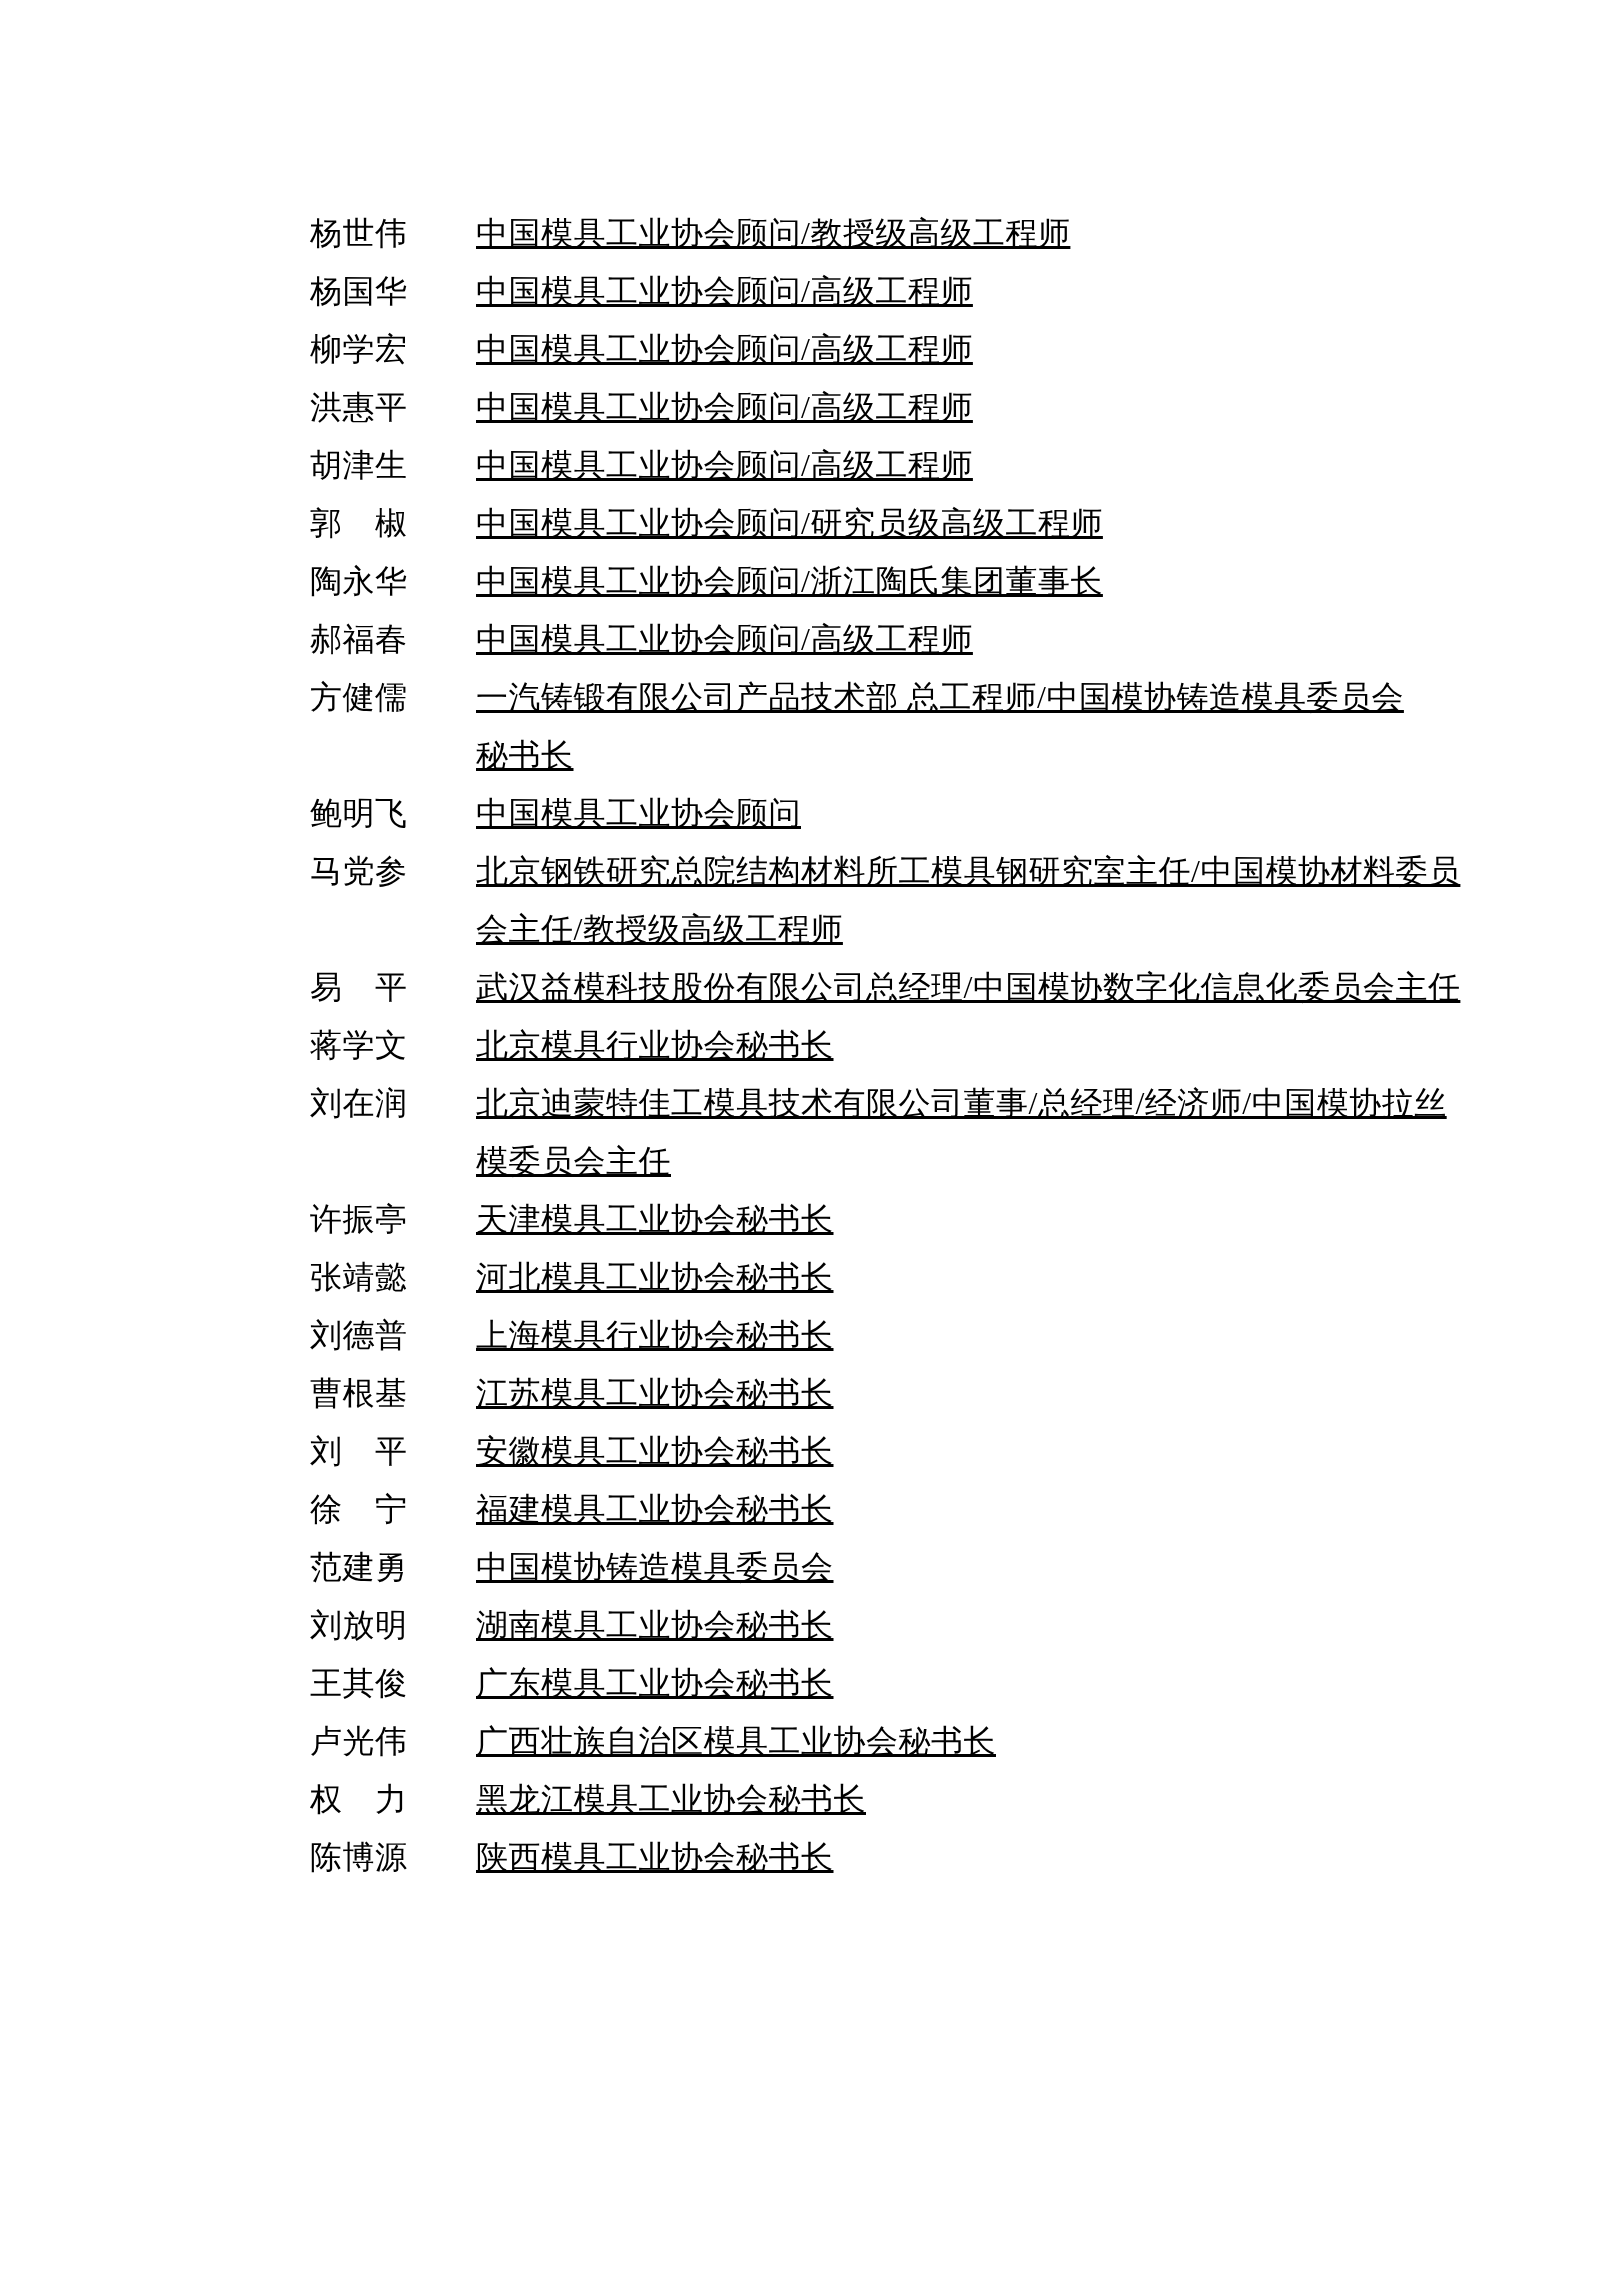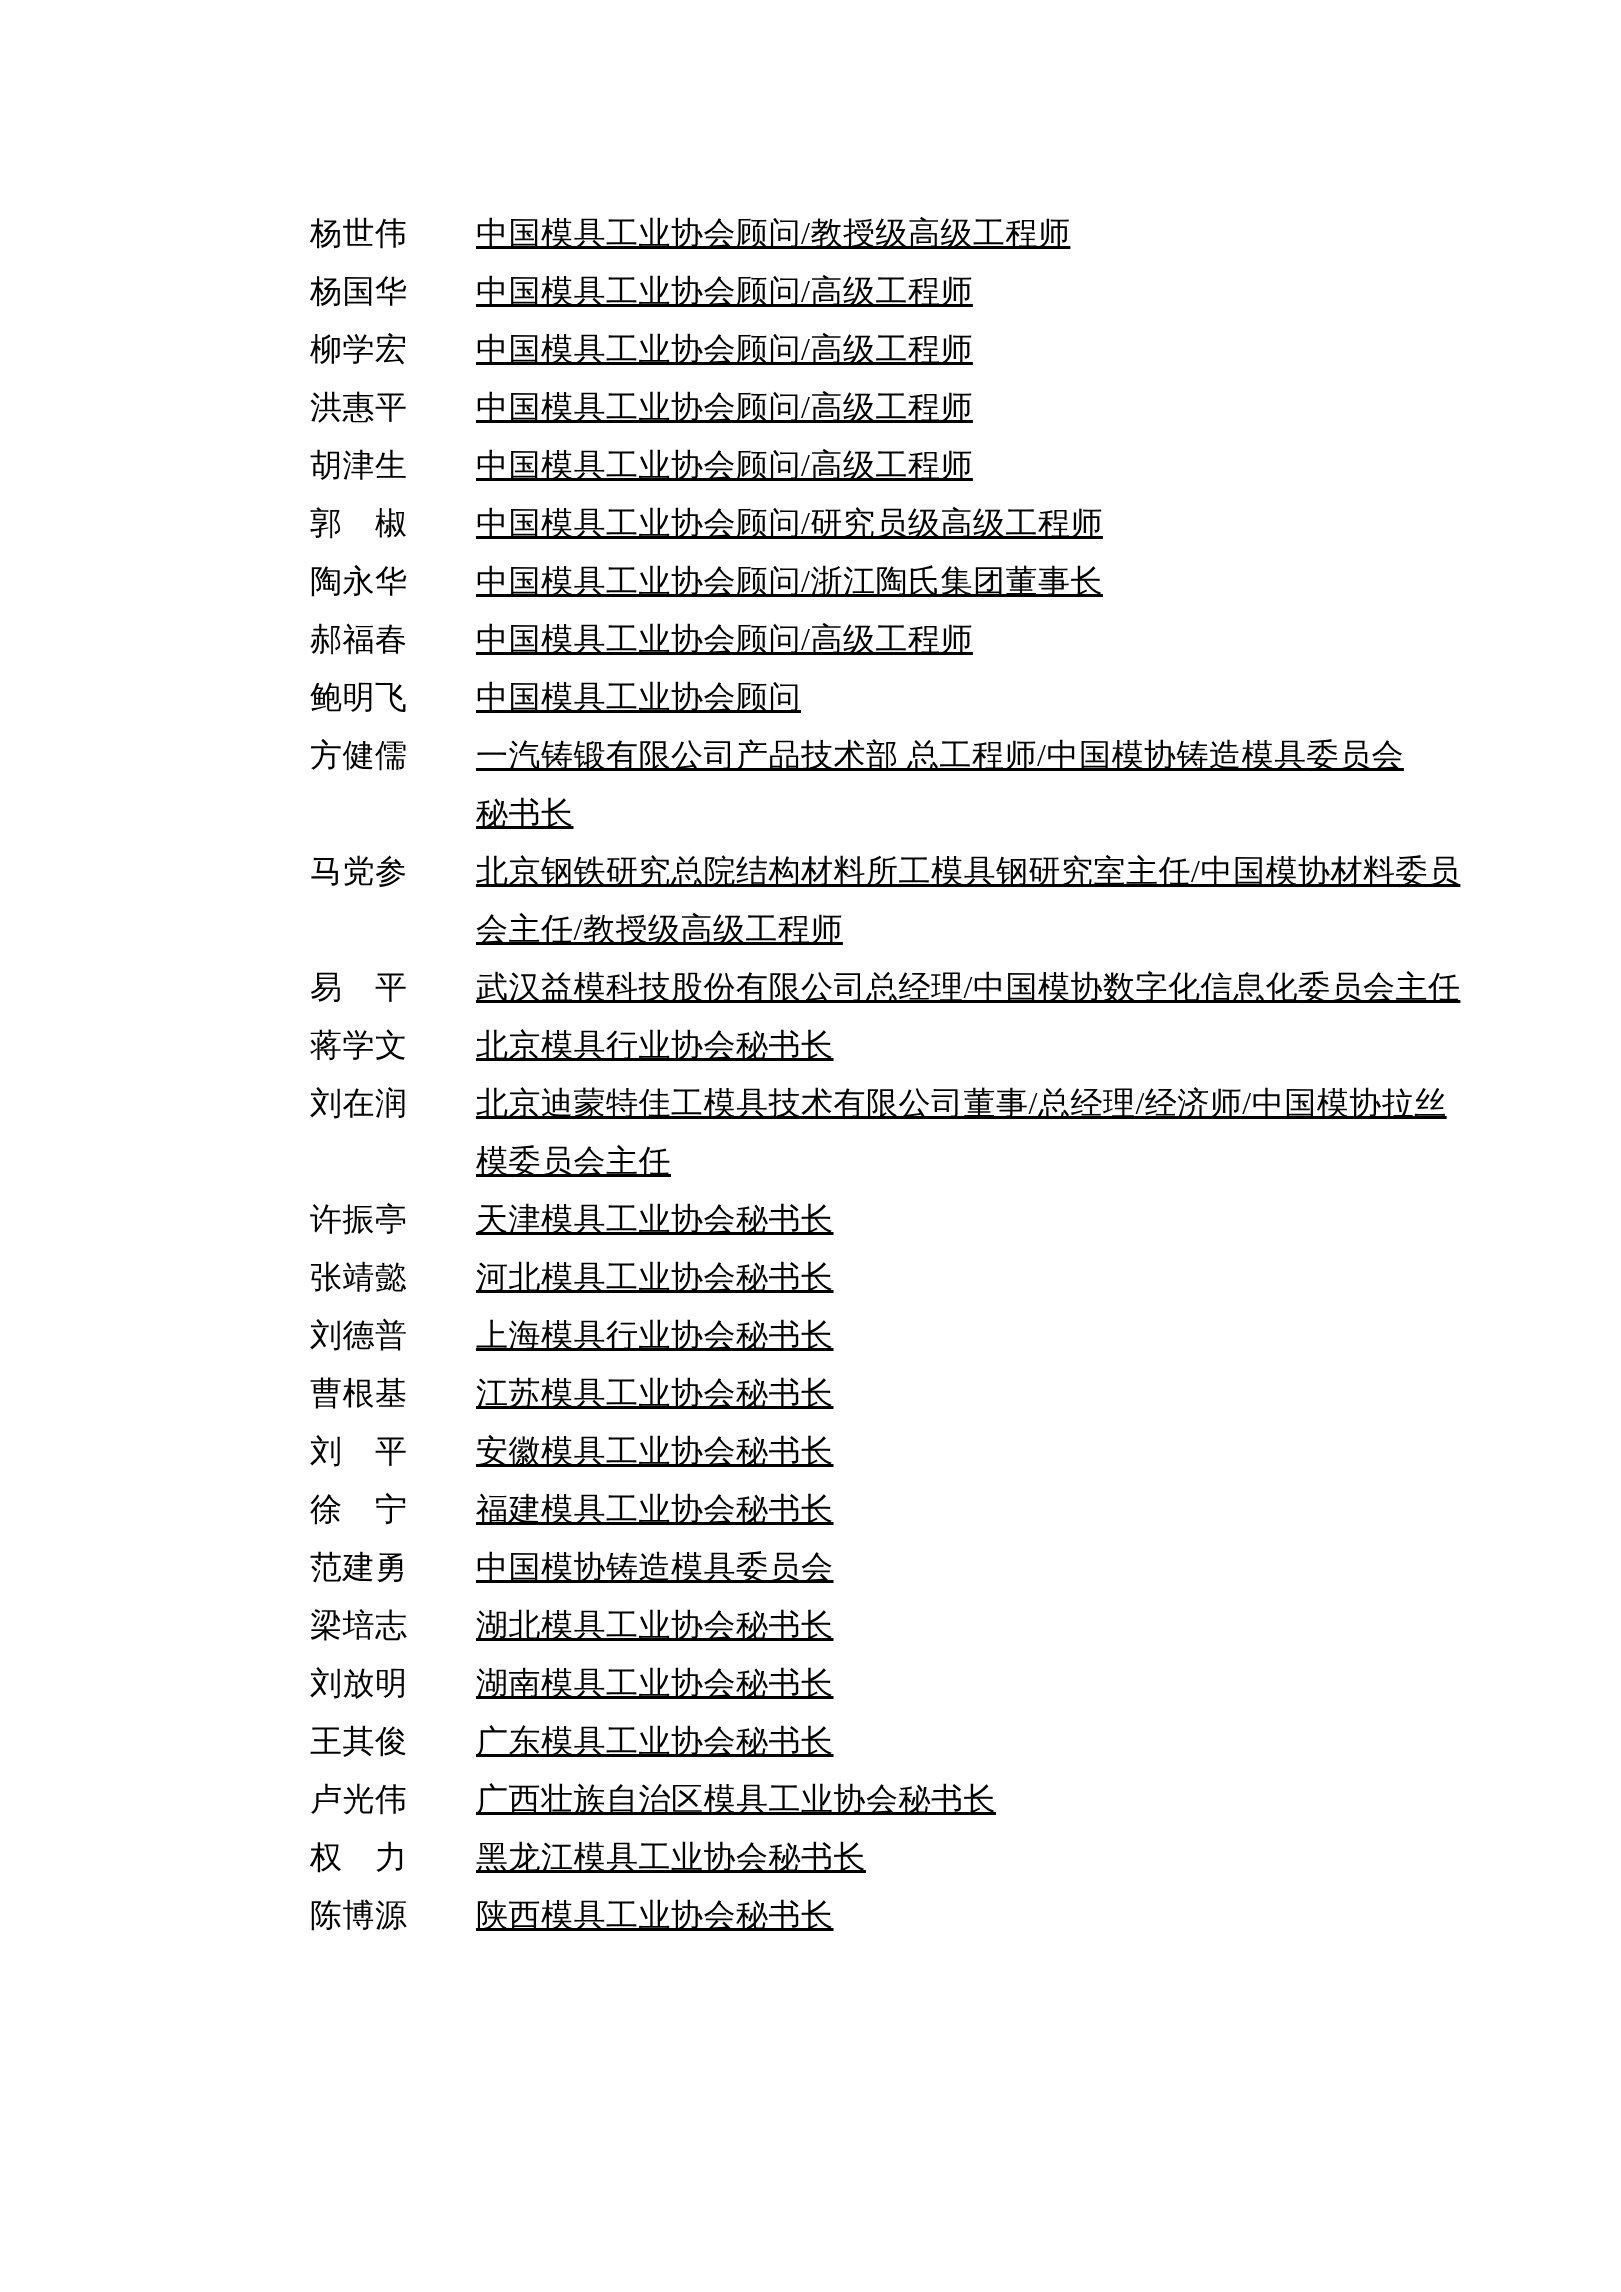--- a/index.html
+++ b/index.html
@@ -95,33 +95,33 @@
           <div class="line">中国模具工业协会顾问/浙江陶氏集团董事长</div>
         </div>
       </div>
       <div class="row">
         <span class="name">郝福春</span>
         <div class="titles">
           <div class="line">中国模具工业协会顾问/高级工程师</div>
         </div>
       </div>
       <div class="row">
-        <span class="name">鲍明飞</span>
-        <div class="titles">
-          <div class="line">中国模具工业协会顾问</div>
-        </div>
-      </div>
-      <div class="row">
         <span class="name">方健儒</span>
         <div class="titles">
           <div class="line">一汽铸锻有限公司产品技术部 总工程师/中国模协铸造模具委员会</div>
           <div class="line">秘书长</div>
         </div>
       </div>
       <div class="row">
+        <span class="name">鲍明飞</span>
+        <div class="titles">
+          <div class="line">中国模具工业协会顾问</div>
+        </div>
+      </div>
+      <div class="row">
         <span class="name">马党参</span>
         <div class="titles">
           <div class="line">北京钢铁研究总院结构材料所工模具钢研究室主任/中国模协材料委员</div>
           <div class="line">会主任/教授级高级工程师</div>
         </div>
       </div>
       <div class="row">
         <span class="name">易　平</span>
         <div class="titles">
           <div class="line">武汉益模科技股份有限公司总经理/中国模协数字化信息化委员会主任</div>
@@ -173,26 +173,20 @@
       <div class="row">
         <span class="name">徐　宁</span>
         <div class="titles">
           <div class="line">福建模具工业协会秘书长</div>
         </div>
       </div>
       <div class="row">
         <span class="name">范建勇</span>
         <div class="titles">
           <div class="line">中国模协铸造模具委员会</div>
-        </div>
-      </div>
-      <div class="row">
-        <span class="name">梁培志</span>
-        <div class="titles">
-          <div class="line">湖北模具工业协会秘书长</div>
         </div>
       </div>
       <div class="row">
         <span class="name">刘放明</span>
         <div class="titles">
           <div class="line">湖南模具工业协会秘书长</div>
         </div>
       </div>
       <div class="row">
         <span class="name">王其俊</span>

